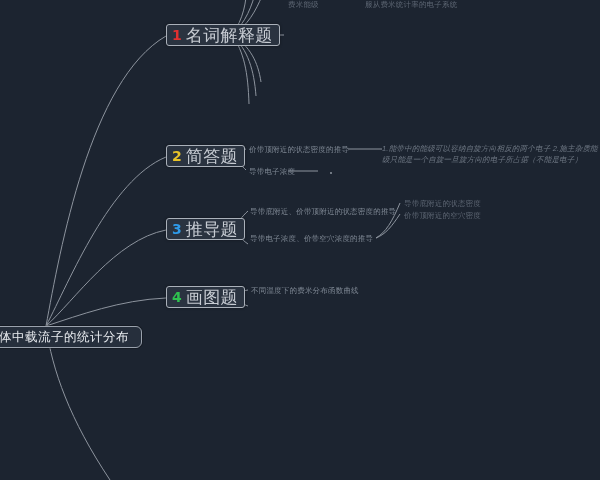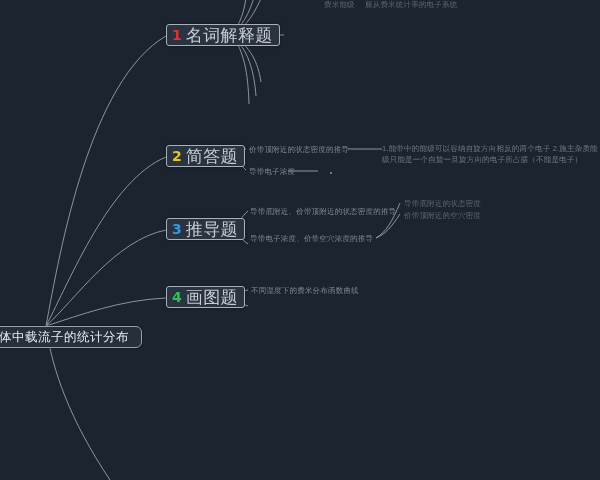--- a/index.html
+++ b/index.html
@@ -55,21 +55,21 @@
   
   .leaf{
     position:absolute;
     color:#7f8894;
     font-size:7.5px;
     letter-spacing:.2px;
     white-space:nowrap;
     line-height:1.35;
   }
   .leaf.wrap{ white-space:normal; line-height:1.5; }
-  .leaf.dim{ color:#6e7783; }
+  .leaf.dim{ color:#6e7783;font-style:italic; }
   .leaf.faint{ color:#5d6673; }
 
   .dot{
     position:absolute; width:2px; height:2px; border-radius:50%;
     background:#8d949e;
   }
 </style>
 </head>
 <body>
 
@@ -129,21 +129,21 @@
   <div class="topic t3">
     <span class="num" style="color:#2f9ae8">3</span>
     <span class="tlabel">推导题</span>
   </div>
 
   <div class="topic t4">
     <span class="num" style="color:#2fc24f">4</span>
     <span class="tlabel">画图题</span>
   </div>
 
-  <div class="leaf faint" style="left:288px; top:0px;margin-left:36px;">费米能级</div>
+  <div class="leaf faint" style="left:288px; top:0px;">费米能级</div>
   <div class="leaf faint" style="left:365px; top:0px;">服从费米统计率的电子系统</div>
 
   <div class="leaf" style="left:249px; top:145px;">价带顶附近的状态密度的推导</div>
   <div class="leaf" style="left:249px; top:167px;">导带电子浓度</div>
   <div class="dot" style="left:330px; top:172px;"></div>
   <div class="leaf wrap dim" style="left:382px; top:143px; width:216px;">1.能带中的能级可以容纳自旋方向相反的两个电子 2.施主杂质能级只能是一个自旋一旦旋方向的电子所占据（不能是电子）</div>
 
   <div class="leaf" style="left:250px; top:234px;">导带电子浓度、价带空穴浓度的推导</div>
   <div class="leaf" style="left:250px; top:207px;">导带底附近、价带顶附近的状态密度的推导</div>
   <div class="leaf faint" style="left:404px; top:199px;">导带底附近的状态密度</div>

